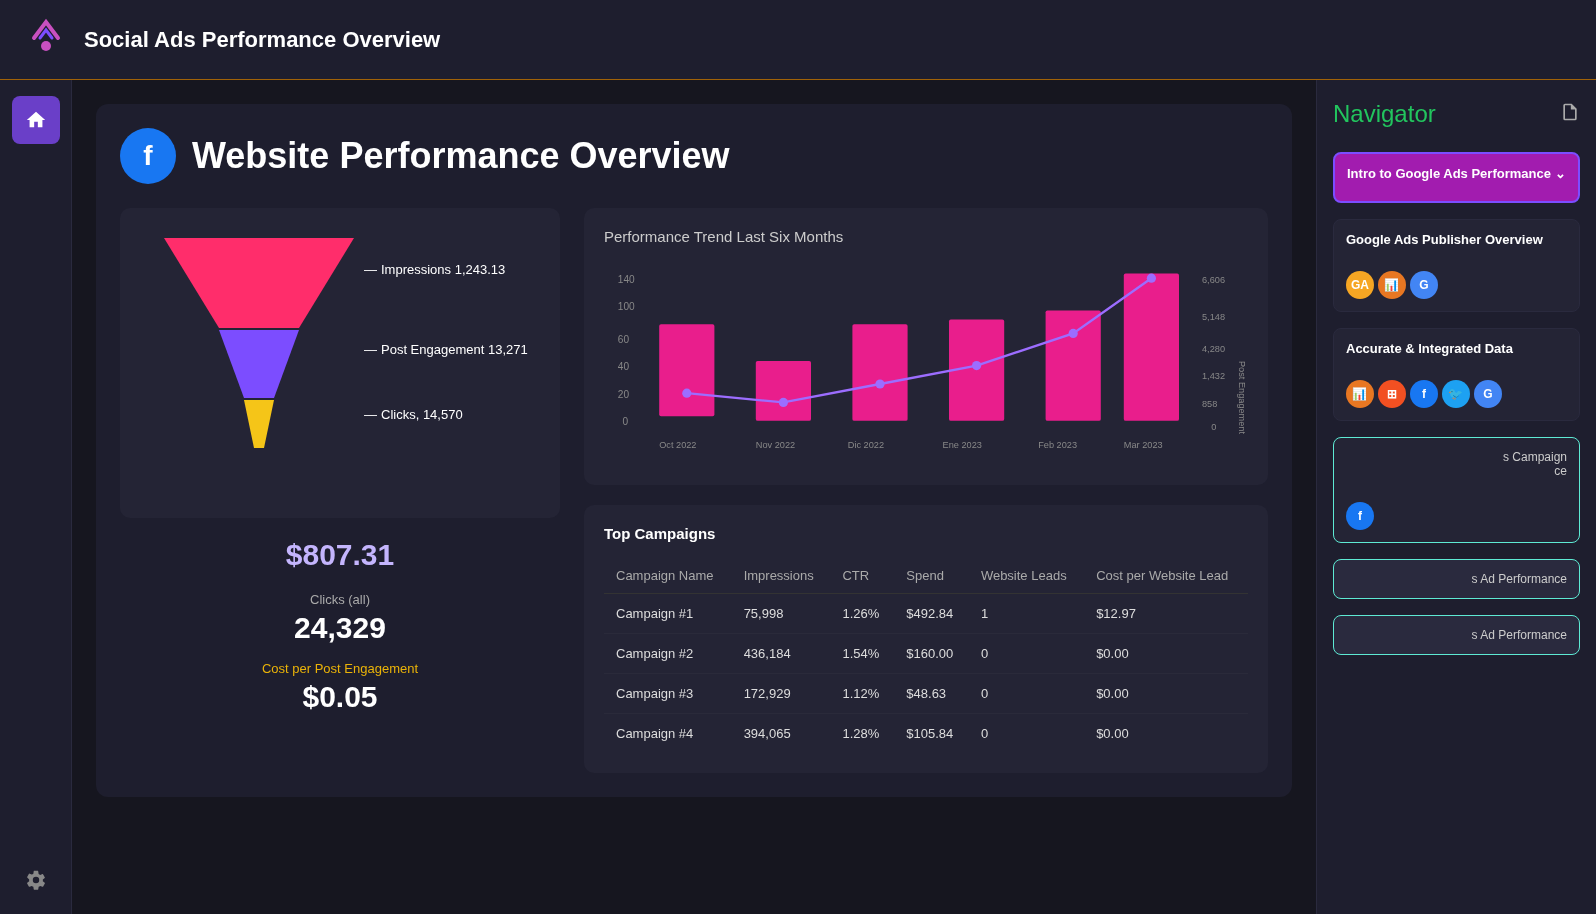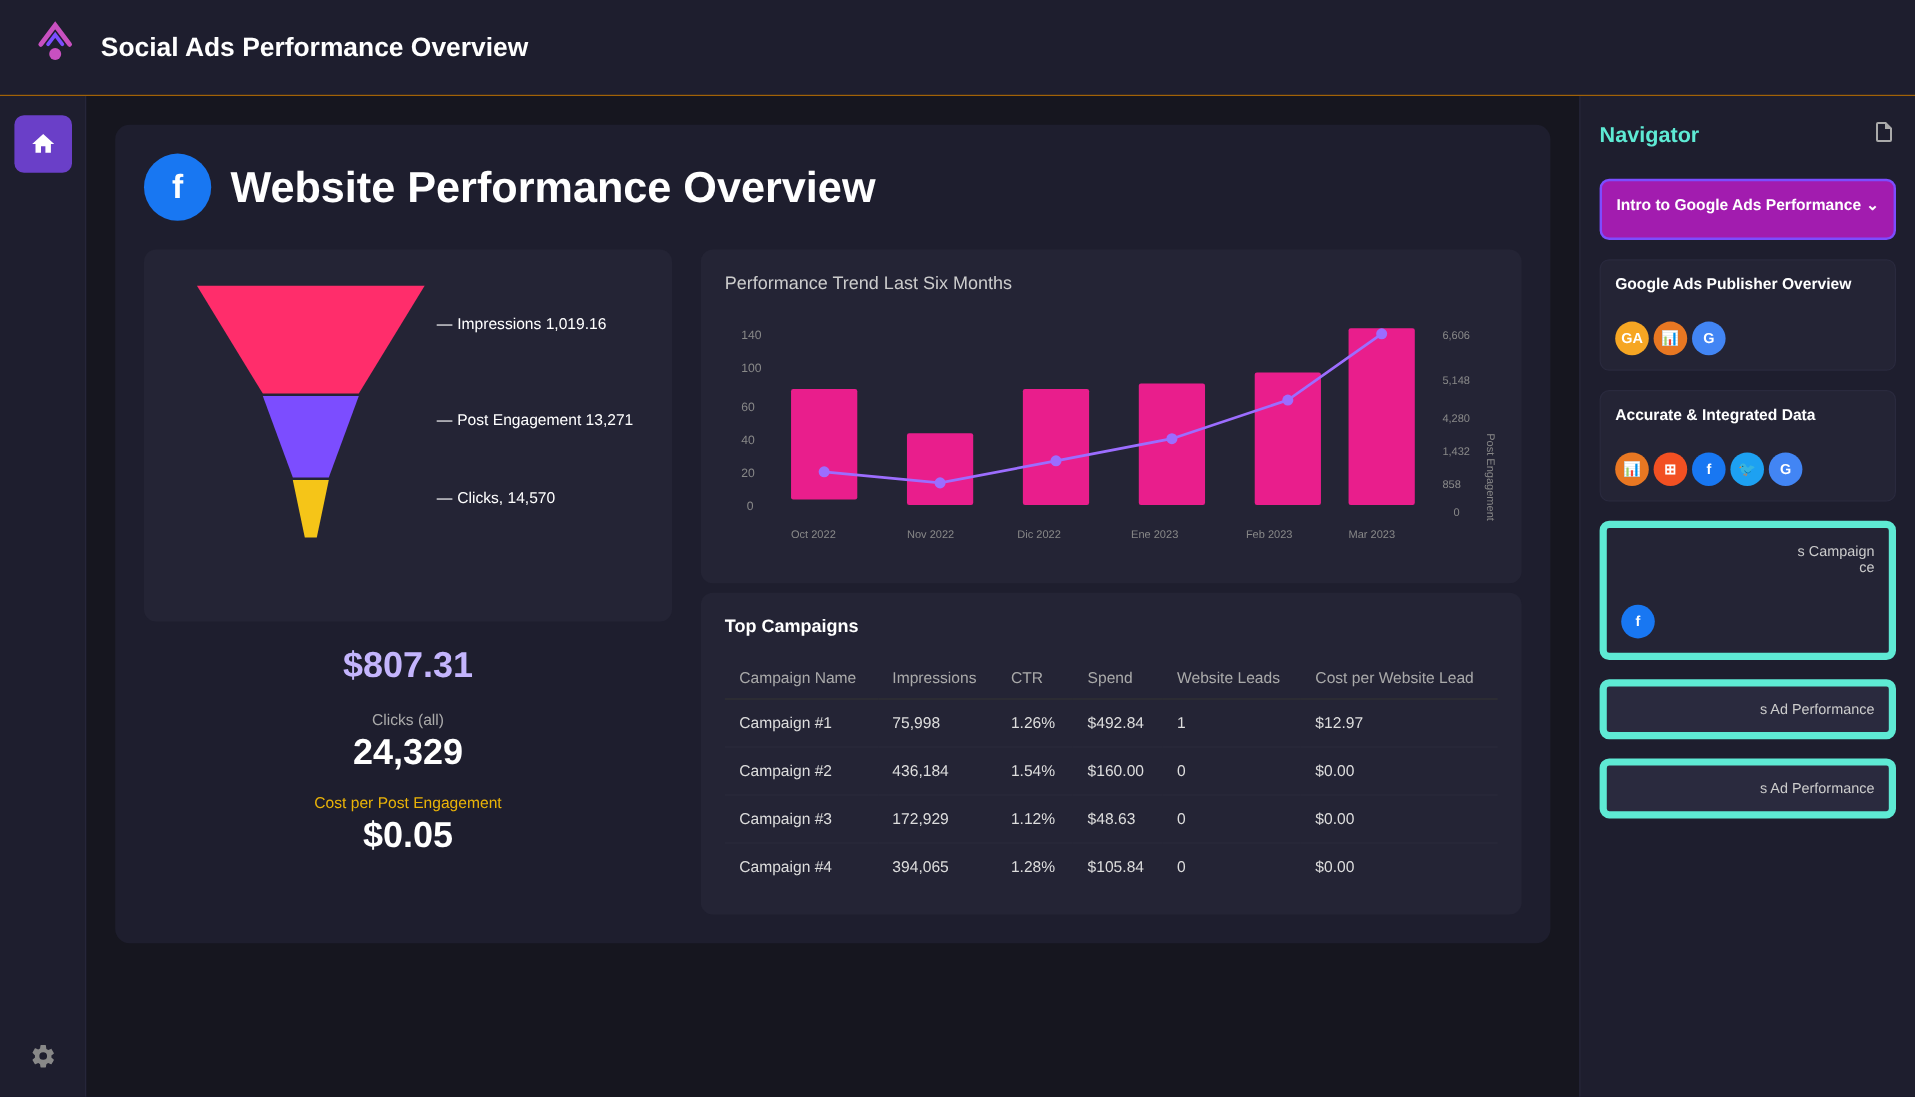--- a/index.html
+++ b/index.html
@@ -136,21 +136,21 @@
       height: 310px;
       position: relative;
       overflow: hidden;
     }
 
     
     .right-panel {
       flex: 1;
       display: flex;
       flex-direction: column;
-      gap: 8px;
+      gap: 20px;
     }
 
     
     .chart-card {
       background: #242435;
       border-radius: 10px;
       padding: 20px;
     }
     .chart-title {
       font-size: 15px;
@@ -207,23 +207,23 @@
       gap: 16px;
       overflow-y: auto;
     }
     .navigator-header {
       display: flex;
       align-items: center;
       justify-content: space-between;
       margin-bottom: 8px;
     }
     .navigator-title {
-      font-size: 18px;
-      font-weight: 700;
-      color: #5eead4;
+      font-size: 24px;
+      font-weight: 400;
+      color: #22c55e;
     }
 
     .nav-item {
       border-radius: 8px;
       padding: 12px;
       cursor: pointer;
     }
     .nav-item-active {
       border: 2px solid #7c4dff;
       background: #a21caf;
@@ -255,21 +255,21 @@
       justify-content: center;
       font-size: 12px;
       font-weight: bold;
     }
 
     .nav-small-item {
       background: #242435;
       border-radius: 8px;
       padding: 12px;
       cursor: pointer;
-      border: 6px solid #5eead4;
+      border: 1px solid #5eead4;
     }
     .nav-small-label {
       font-size: 12px;
       color: #ccc;
       text-align: right;
     }
   </style>
 </head>
 <body>
 
@@ -317,21 +317,21 @@
               <svg width="230" height="250" viewBox="0 0 230 250">
 
                 <polygon points="20,0 210,0 155,90 75,90" fill="#ff2d6b"></polygon>
 
                 <polygon points="75,92 155,92 130,160 100,160" fill="#7c4dff"></polygon>
 
                 <polygon points="100,162 130,162 120,210 110,210" fill="#f5c518"></polygon>
               </svg>
 
               <div style="position:absolute; left:220px; top:30px; font-size:13px; color:#fff; white-space:nowrap;">
-                <span style="margin-right:4px;">—</span><span>Impressions 1,019.16</span>
+                <span style="margin-right:4px;">—</span><span>Impressions 1,243.13</span>
               </div>
               <div style="position:absolute; left:220px; top:110px; font-size:13px; color:#fff; white-space:nowrap;">
                 <span style="margin-right:4px;">—</span><span>Post Engagement 13,271</span>
               </div>
               <div style="position:absolute; left:220px; top:175px; font-size:13px; color:#fff; white-space:nowrap;">
                 <span style="margin-right:4px;">—</span><span>Clicks, 14,570</span>
               </div>
             </div>
           </div>
 

